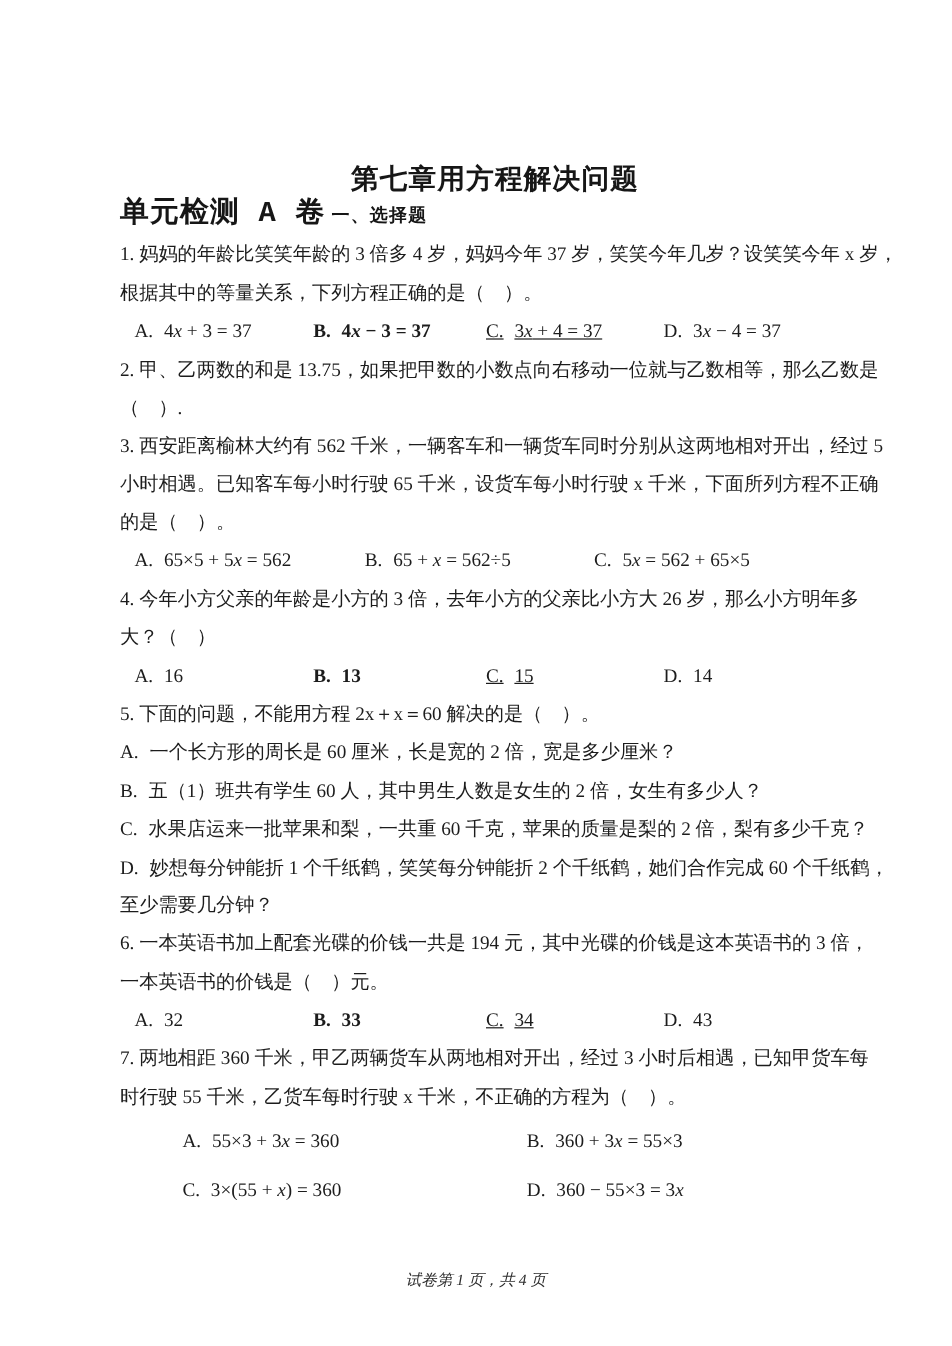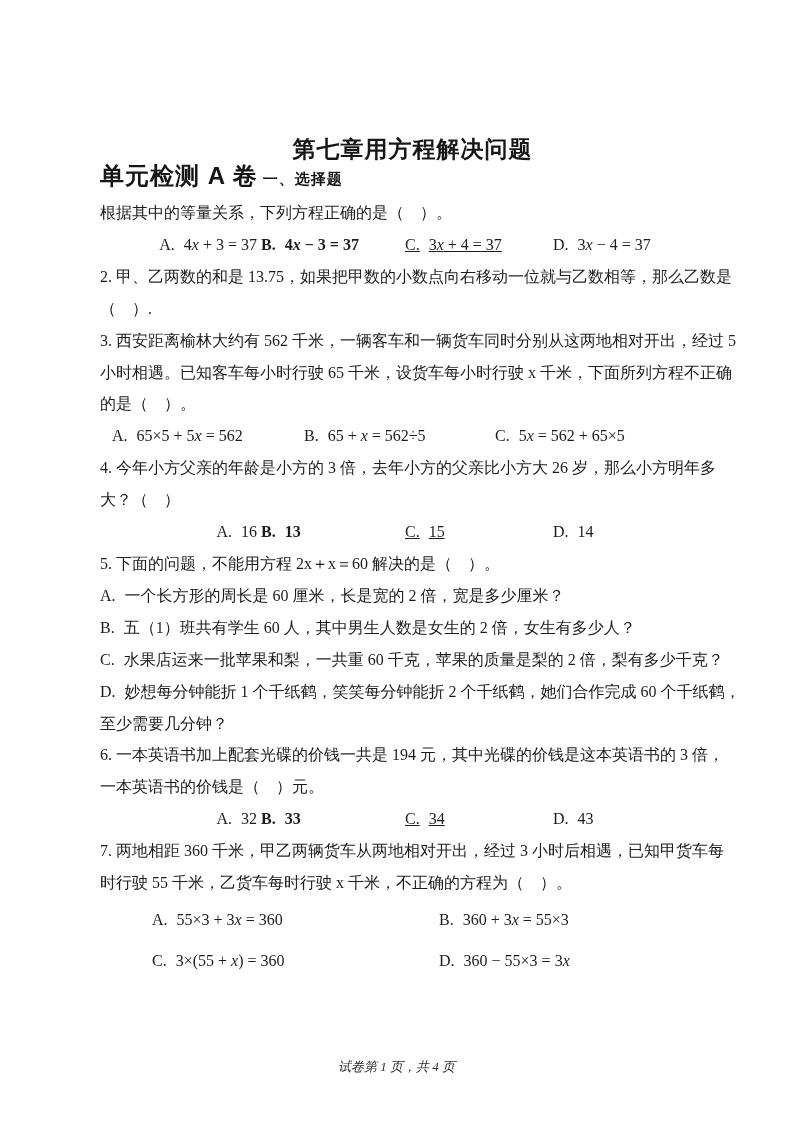--- a/index.html
+++ b/index.html
@@ -13,34 +13,34 @@
   }
   .doc-title {
     position:absolute; top:118px; left:0; width:100%;
     margin:16px; text-align:center;
     font-family:Liberation Mono, monospace;
     font-weight:bold; font-size:23px; letter-spacing:1px;
     color:#161616;
   }
   .section-head {
     position:absolute; top:160px; left:100px;
-    font-family:Liberation Sans, sans-serif;
+    font-family:Liberation Mono, monospace;
     font-weight:bold; color:#161616;
     white-space:nowrap;
   }
   .section-title { font-size:24px; letter-spacing:1px; }
   .section-sub { font-size:15px; margin-left:5px; letter-spacing:1px; }
   .content {
     position:absolute; left:100px; top:197px; width:604px;
     font-size:16px; line-height:31.9px;
   }
   .qline { white-space:nowrap; }
   .opt-row { padding-left:12px; white-space:nowrap; }
   .opt { display:inline-block; }
-  .cols4 .opt:nth-child(1){ width:145px;text-align:right; }
+  .cols4 .opt:nth-child(1){ width:145px; }
   .cols4 .opt:nth-child(2){ width:140px;font-weight:bold; }
   .cols4 .opt:nth-child(3){ width:144px;text-decoration:underline; }
   .cols3 .opt:nth-child(1){ width:188px; }
   .cols3 .opt:nth-child(2){ width:187px; }
   .cols2 .opt:nth-child(1){ width:283px;margin-left:40px; }
   .tall { line-height:41px; }
   .olabel { margin-right:9px; }
   .oval i { font-style:italic; }
   .footer {
     position:absolute; top:1058px; left:0; width:100%;
@@ -54,20 +54,21 @@
 
   <h1 class="doc-title">第七章用方程解决问题</h1>
 
   <div class="section-head">
     <span class="section-title">单元检测 A 卷</span><span class="section-sub">一、选择题</span>
   </div>
 
   <div class="content">
 
     <div>
+      <div class="qline">1. 妈妈的年龄比笑笑年龄的 3 倍多 4 岁，妈妈今年 37 岁，笑笑今年几岁？设笑笑今年 x 岁，</div>
       <div class="qline">根据其中的等量关系，下列方程正确的是（　）。</div>
       <div class="opt-row cols4">
         <span class="opt"><span class="olabel">A.</span><span class="oval">4<i>x</i> + 3 = 37</span></span>
         <span class="opt"><span class="olabel">B.</span><span class="oval">4<i>x</i> − 3 = 37</span></span>
         <span class="opt"><span class="olabel">C.</span><span class="oval">3<i>x</i> + 4 = 37</span></span>
         <span class="opt"><span class="olabel">D.</span><span class="oval">3<i>x</i> − 4 = 37</span></span>
       </div>
     </div>
 
     <div>

